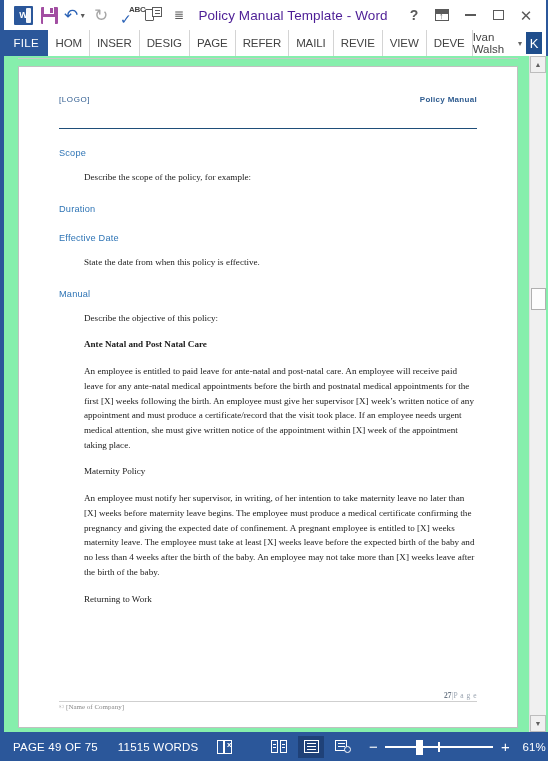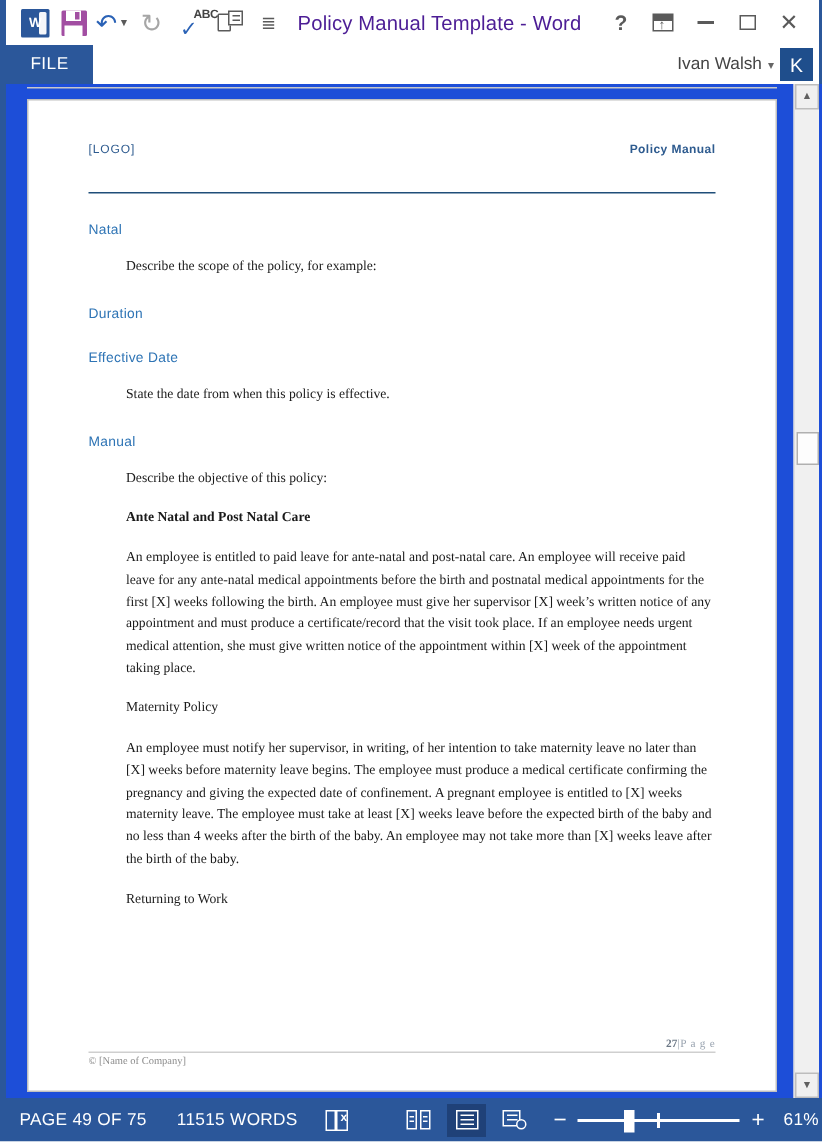--- a/index.html
+++ b/index.html
@@ -142,21 +142,21 @@
     width: 22px; height: 22px;
     background: #1f4e8c; color: #ffffff;
     display: flex; align-items: center; justify-content: center;
     font-size: 13px;
   }
 
   
   .docarea {
     position: absolute; left: 0; top: 56px;
     width: 544px; bottom: 29px;
-    background: #1d4ed8;
+    background: #86efac;
     overflow: hidden;
   }
   .topline {
     position: absolute; left: 14px; top: 2px; width: 500px; height: 1px;
     background: #c8c8c8;
   }
   .page {
     position: absolute;
     left: 14px; top: 10px;
     width: 500px; height: 662px;
@@ -383,41 +383,52 @@
         <div class="max-ico"></div>
       </div>
       <div class="win-btn">
         <span class="close-ico">✕</span>
       </div>
     </div>
   </div>
 
   <div class="ribbonbar">
     <div class="file-tab">FILE</div>
+    <div class="tabs">
+      <div class="rtab">HOM</div>
+      <div class="rtab">INSER</div>
+      <div class="rtab">DESIG</div>
+      <div class="rtab">PAGE</div>
+      <div class="rtab">REFER</div>
+      <div class="rtab">MAILI</div>
+      <div class="rtab">REVIE</div>
+      <div class="rtab">VIEW</div>
+      <div class="rtab">DEVE</div>
+    </div>
     <div class="acct">
       <span class="acct-name">Ivan Walsh</span>
       <span class="acct-caret">▾</span>
       <span class="avatar">K</span>
     </div>
   </div>
 
   <div class="docarea">
     <div class="topline"></div>
 
     <div class="page">
       <div class="pg-inner">
 
         <div class="hdr-row">
           <span class="hdr-logo">[LOGO]</span>
           <span class="hdr-right">Policy Manual</span>
         </div>
 
         <div class="title-rule"></div>
 
-        <div class="h2">Natal</div>
+        <div class="h2">Scope</div>
         <div class="body-p">Describe the scope of the policy, for example:</div>
 
         <div class="h2">Duration</div>
 
         <div class="h2">Effective Date</div>
         <div class="body-p">State the date from when this policy is effective.</div>
 
         <div class="h2">Manual</div>
         <div class="body-p">Describe the objective of this policy:</div>
 

